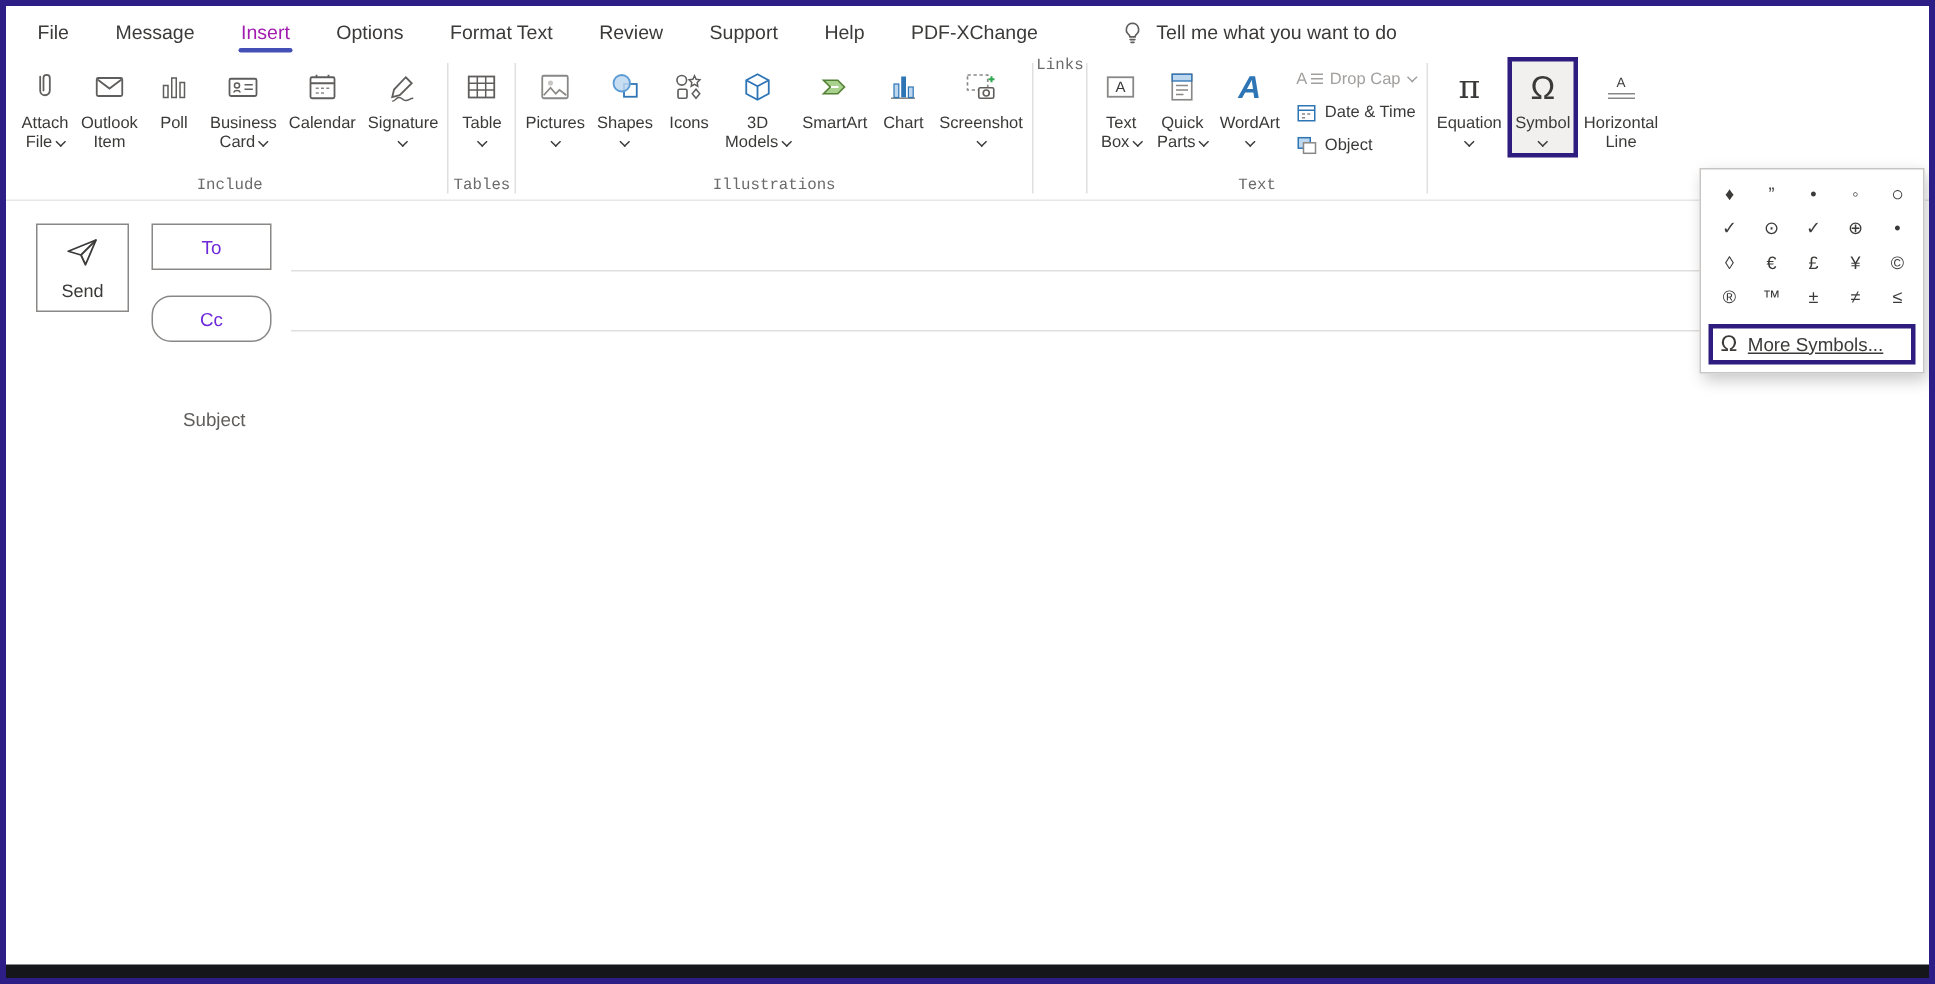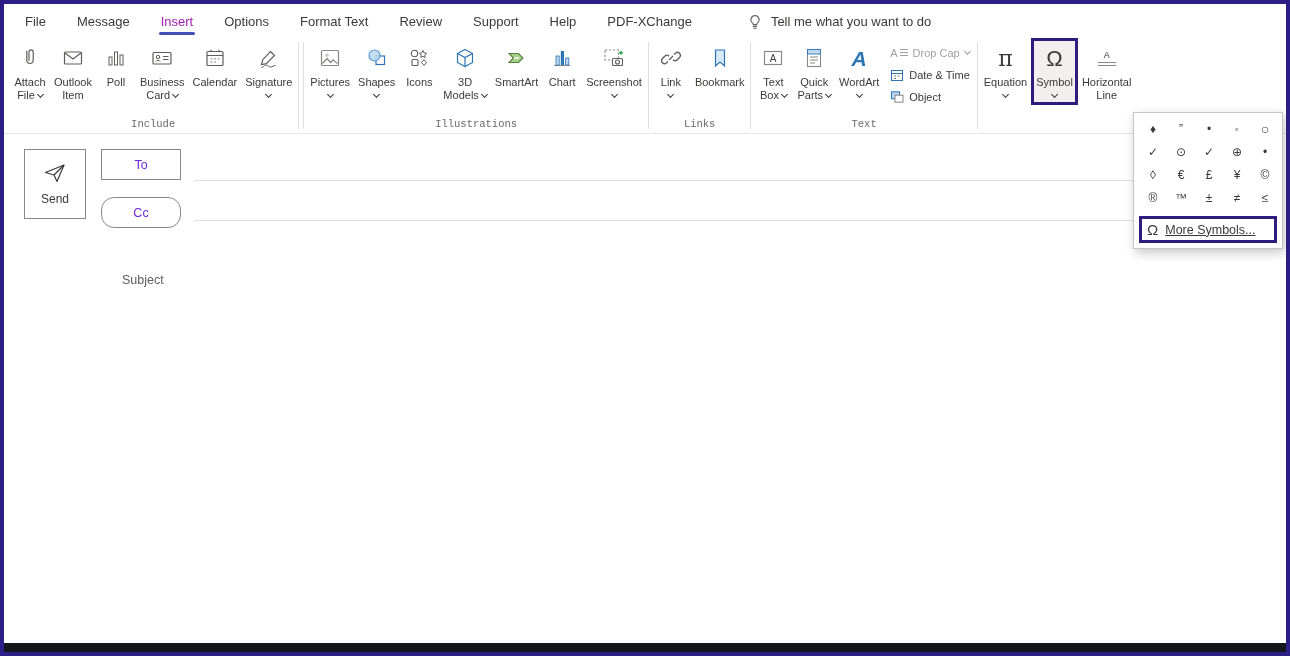--- a/index.html
+++ b/index.html
@@ -79,21 +79,21 @@
   .hl {
     border: 3px solid #2e1d7e;
     background: #f1f0ef;
     padding: 1px 2px 0;
   }
 
   
   .compose { position: relative; height: 135px; }
   .send-btn {
     position: absolute; left: 20px; top: 15px;
-    width: 62px; height: 70px;
+    width: 62px; height: 59px;
     border: 1px solid #8a8886; background: #fff;
     display: flex; flex-direction: column; align-items: center; justify-content: center; gap: 8px;
     font-size: 12px; color: #3b3a39;
   }
   .field-btn {
     position: absolute; left: 97px; width: 80px; height: 31px;
     border: 1px solid #8a8886; background: #fff;
     display: flex; align-items: center; justify-content: center;
     font-size: 12.5px; color: #6d28d9;
   }
@@ -226,20 +226,37 @@
           <span class="lblrow">
               <i class="chev"></i>
             </span>
         </div>
       </div>
       <div class="glabel">Include</div>
     </div>
 
     <div class="gdiv"></div>
 
+    <div class="rgroup">
+      <div class="rrow">
+        <div class="rbtn">
+          <span class="ric">
+            <svg width="26" height="24" viewBox="0 0 24 24">
+                <rect x="3.5" y="5" width="17" height="14" fill="none" stroke="#605e5c" stroke-width="1.2"></rect>
+                <path d="M3.5 9.5h17M3.5 14h17M9.2 5v14M14.8 5v14" stroke="#605e5c"></path>
+              </svg>
+          </span>
+          <span class="lblrow">Table</span>
+          <span class="lblrow">
+              <i class="chev"></i>
+            </span>
+        </div>
+      </div>
+      <div class="glabel">Tables</div>
+    </div>
 
     <div class="gdiv"></div>
 
     <div class="rgroup">
       <div class="rrow">
         <div class="rbtn">
           <span class="ric">
             <svg width="26" height="24" viewBox="0 0 24 24">
                 <rect x="3.5" y="4.5" width="17" height="15" rx="1" fill="none" stroke="#8a8886" stroke-width="1.2"></rect>
                 <circle cx="9" cy="9.3" r="1.7" fill="#c8c6c4"></circle>
@@ -321,43 +338,20 @@
               <i class="chev"></i>
             </span>
         </div>
       </div>
       <div class="glabel">Illustrations</div>
     </div>
 
     <div class="gdiv"></div>
 
     <div class="rgroup">
-      <div class="rrow">
-        <div class="rbtn">
-          <span class="ric">
-            <svg width="26" height="24" viewBox="0 0 24 24">
-                <path d="M10 14l4-4" stroke="#605e5c" stroke-width="1.3" fill="none"></path>
-                <path d="M9 15.5L7.4 17a3 3 0 0 1-4.2-4.2l2.6-2.6a3 3 0 0 1 4.2 0" fill="none" stroke="#605e5c" stroke-width="1.3"></path>
-                <path d="M15 8.5L16.6 7a3 3 0 0 1 4.2 4.2l-2.6 2.6a3 3 0 0 1-4.2 0" fill="none" stroke="#605e5c" stroke-width="1.3"></path>
-              </svg>
-          </span>
-          <span class="lblrow">Link</span>
-          <span class="lblrow">
-              <i class="chev"></i>
-            </span>
-        </div>
-        <div class="rbtn">
-          <span class="ric">
-            <svg width="26" height="24" viewBox="0 0 24 24">
-                <path d="M7.5 4h9v16l-4.5-4-4.5 4z" fill="#dae8f5" stroke="#2e75b6" stroke-width="1.2"></path>
-              </svg>
-          </span>
-          <span class="lblrow">Bookmark</span>
-        </div>
-      </div>
       <div class="glabel">Links</div>
     </div>
 
     <div class="gdiv"></div>
 
     <div class="rgroup">
       <div class="rrow">
         <div class="rbtn">
           <span class="ric">
             <svg width="26" height="24" viewBox="0 0 24 24">

